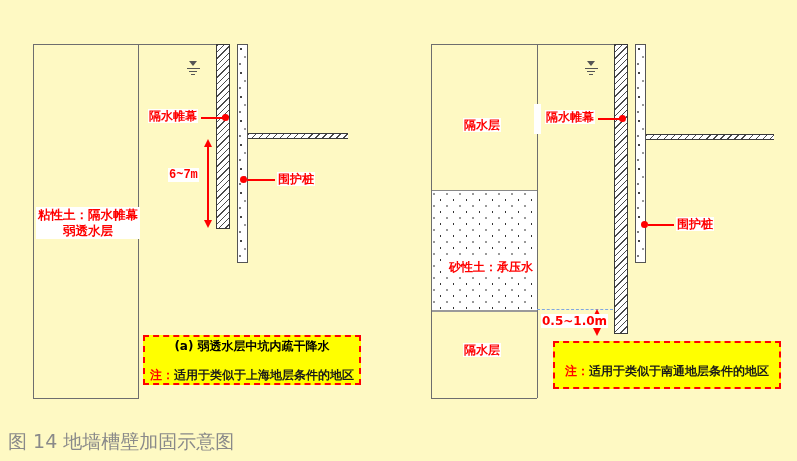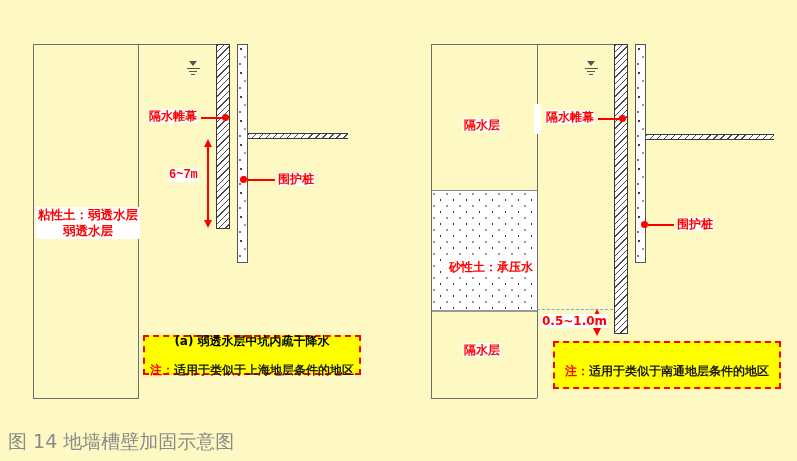--- a/index.html
+++ b/index.html
@@ -91,25 +91,25 @@
     <div class="dimline" style="left:207px;top:143px;height:80px;"></div>
     <div class="ah ah-up" style="left:204px;top:139px;"></div>
     <div class="ah ah-down" style="left:204px;top:220px;"></div>
     <span class="rlabel" style="left:168px;top:168px;font-family:Liberation Mono, monospace;">6~7m</span>
 
     <div class="rdot" style="left:240px;top:176px;"></div>
     <div class="leader" style="left:247px;top:179px;width:28px;"></div>
     <span class="rlabel" style="left:277px;top:172px;">围护桩</span>
 
     <div class="soil-label" style="left:36px;top:207px;">
-      <div>粘性土：弱透水层</div>
+      <div>粘性土：隔水帷幕</div>
       <div>弱透水层</div>
     </div>
 
-    <div class="note" style="left:143px;top:335px;width:218px;height:40px;">
+    <div class="note" style="left:143px;top:335px;width:218px;height:50px;">
       <div class="note-title">(a) 弱透水层中坑内疏干降水</div>
       <div class="note-line">
         <span class="note-prefix">注：</span><span>适用于类似于上海地层条件的地区</span>
       </div>
     </div>
   </div>
 
   <div>
 
     <div class="hline" style="left:431px;top:44px;width:183px;"></div>

